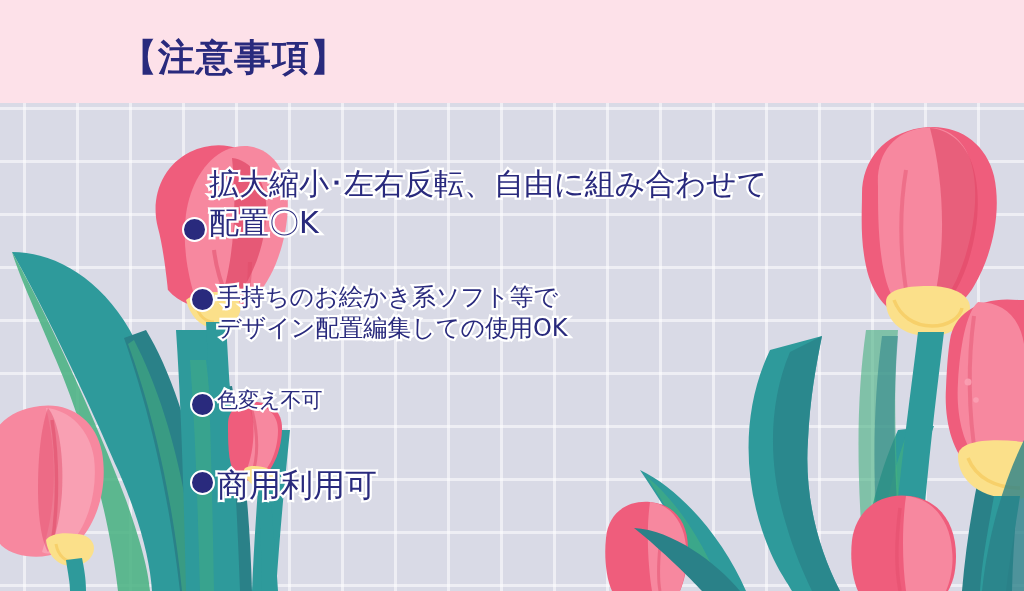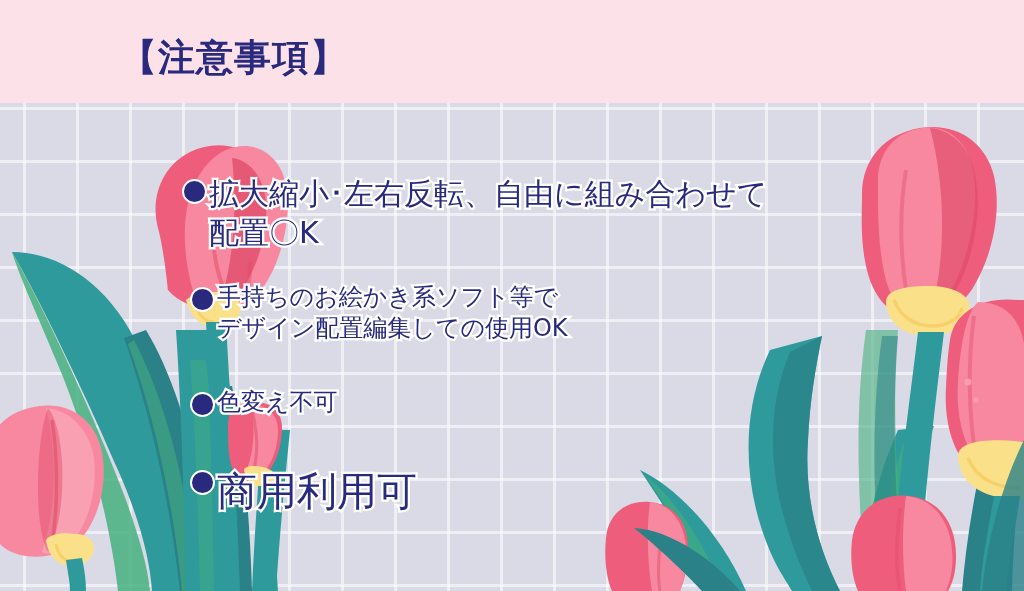--- a/index.html
+++ b/index.html
@@ -42,28 +42,28 @@
     flex:0 0 auto;width:25px;height:25px;border-radius:50%;
     background:#292a7d;border:2.5px solid #ffffff;
     box-sizing:border-box;margin-top:5px;margin-right:2px;
   }
   .notice-text{
     color:#292a7d;font-size:30px;font-weight:500;line-height:1.30;
     white-space:pre-line;letter-spacing:0px;
     -webkit-text-stroke:4.5px #ffffff;
     paint-order:stroke fill;
   }
-  .i0{top:14px;left:0;}
+  .i0{top:4px;left:0;align-items:flex-end;}
   .i1{top:122px;left:8px;}
   .i2{top:227px;left:8px;}
   .i3{top:305px;left:8px;}
   .i0 .notice-text{font-size:30px;}
   .i1 .notice-text{font-size:24px;}
-  .i2 .notice-text{font-size:24px;}
-  .i3 .notice-text{font-size:40px;}
+  .i2 .notice-text{font-size:21px;}
+  .i3 .notice-text{font-size:32px;}
 </style>
 </head>
 <body>
 
 <div id="stage">
 
   <div class="bg-field"></div>
 
   <svg class="art" viewBox="0 0 1024 591" preserveAspectRatio="none">
     <defs>

